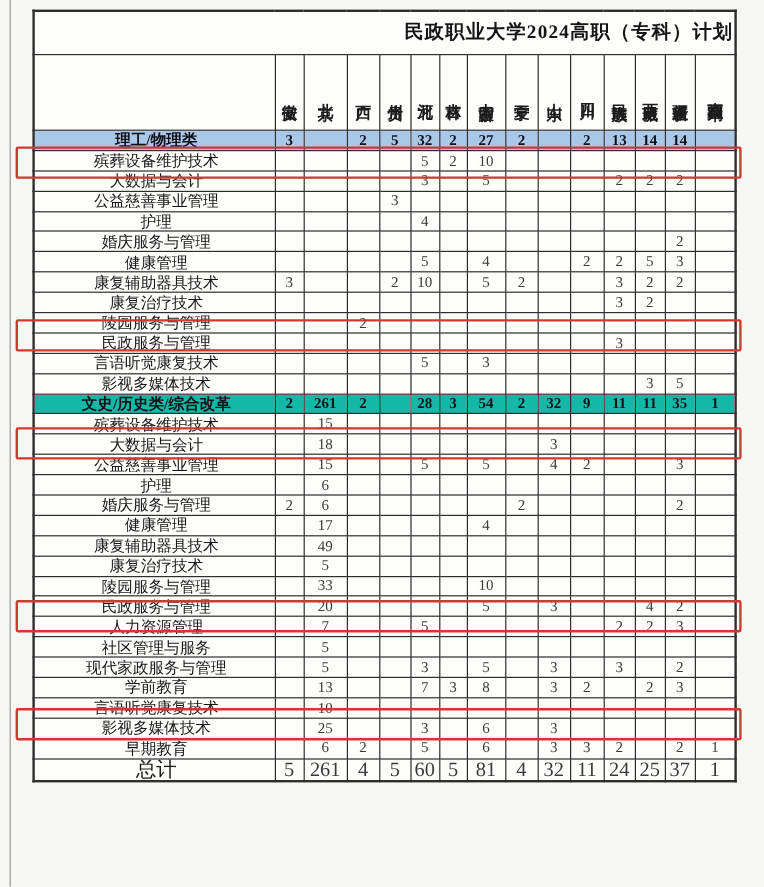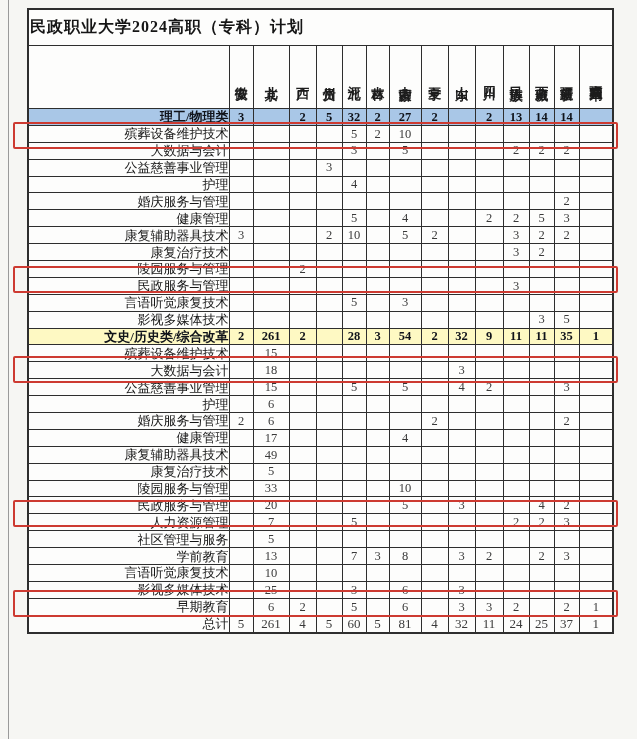--- a/index.html
+++ b/index.html
@@ -15,40 +15,40 @@
   table.plan{
     position:absolute;left:27px;top:8px;width:585px;
     border-collapse:collapse;table-layout:fixed;
     background:#fdfdfc;
   }
   table.plan,table.plan th,table.plan td{
     border:1.6px solid #2e2e2e;
   }
   table.plan{border-width:2.4px;}
   .title-cell{
-    height:33px;text-align:left;vertical-align:middle;
+    height:33px;text-align:right;vertical-align:middle;
     font-size:16px;font-weight:bold;color:#151515;
     letter-spacing:1px;
   }
   .col-head{height:62px;vertical-align:middle;padding:0;font-weight:bold;}
   .col-head .vt{
     writing-mode:vertical-rl;text-orientation:upright;
     margin:0 auto;font-size:13px;line-height:1.05;color:#1c1c1c;
     letter-spacing:1px;
   }
   tbody td{
     height:15.9px;padding:0;font-size:12.5px;line-height:1;
     text-align:center;vertical-align:middle;color:#3a3a3a;
     white-space:nowrap;overflow:hidden;
   }
   td.name-cell{
-    text-align:right;padding-left:3px;font-size:13px;color:#161616;
+    text-align:center;padding-left:3px;font-size:13px;color:#161616;
   }
   tr.section td{font-weight:bold;color:#10131a;}
-  tr.total td{font-size:13px;}
+  tr.total td{font-size:17px;}
   .red-box{
     position:absolute;left:13px;width:601px;height:23px;
     border:2.6px solid #cd3a31;border-radius:2px;
     pointer-events:none;background:transparent;
   }
 </style>
 </head>
 <body>
 
 <div class="page-edge-line"></div>
@@ -336,21 +336,21 @@
         <td></td>
         <td></td>
         <td></td>
         <td></td>
         <td></td>
         <td></td>
         <td>3</td>
         <td>5</td>
         <td></td>
       </tr>
-      <tr class="section" style="background: #fef9c3;">
+      <tr class="section" style="background: #14b8a6;">
         <td class="name-cell">文史/历史类/综合改革</td>
         <td>2</td>
         <td>261</td>
         <td>2</td>
         <td></td>
         <td>28</td>
         <td>3</td>
         <td>54</td>
         <td>2</td>
         <td>32</td>
@@ -555,20 +555,37 @@
         <td></td>
         <td></td>
         <td></td>
         <td></td>
         <td></td>
         <td></td>
         <td></td>
         <td></td>
         <td></td>
         <td></td>
+        <td></td>
+      </tr>
+      <tr class="major">
+        <td class="name-cell">现代家政服务与管理</td>
+        <td></td>
+        <td>5</td>
+        <td></td>
+        <td></td>
+        <td>3</td>
+        <td></td>
+        <td>5</td>
+        <td></td>
+        <td>3</td>
+        <td></td>
+        <td>3</td>
+        <td></td>
+        <td>2</td>
         <td></td>
       </tr>
       <tr class="major">
         <td class="name-cell">学前教育</td>
         <td></td>
         <td>13</td>
         <td></td>
         <td></td>
         <td>7</td>
         <td>3</td>

